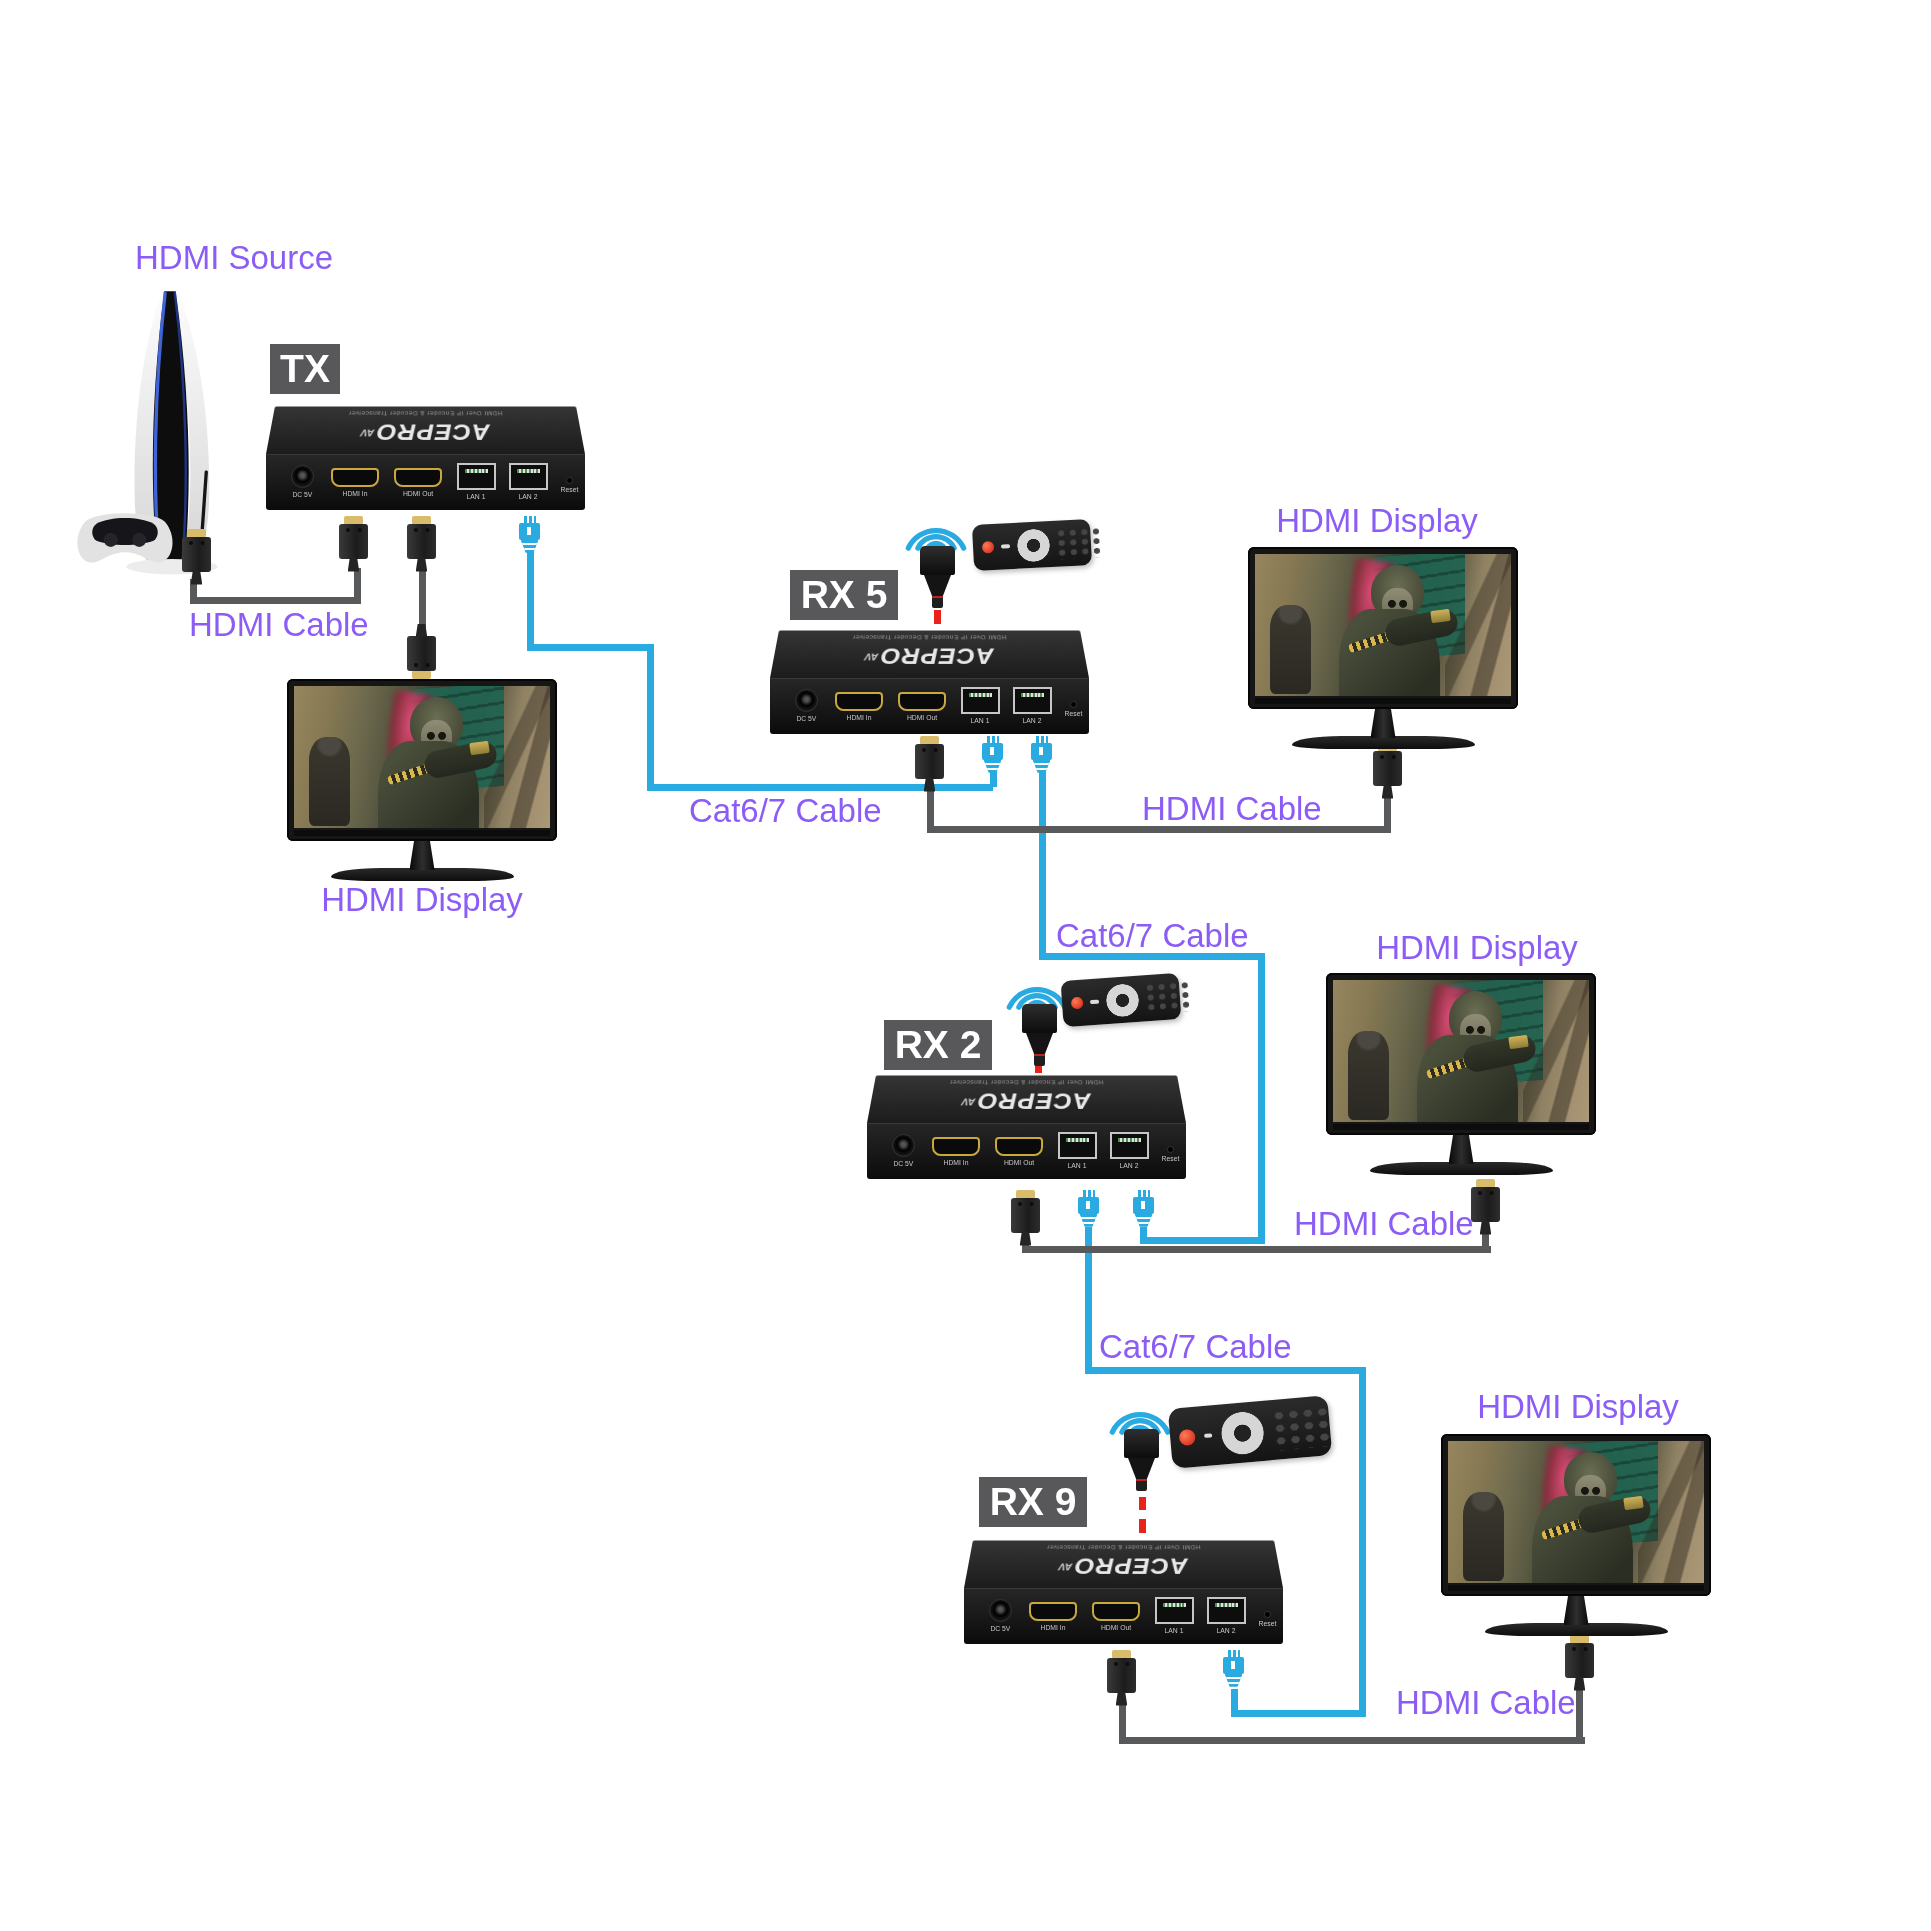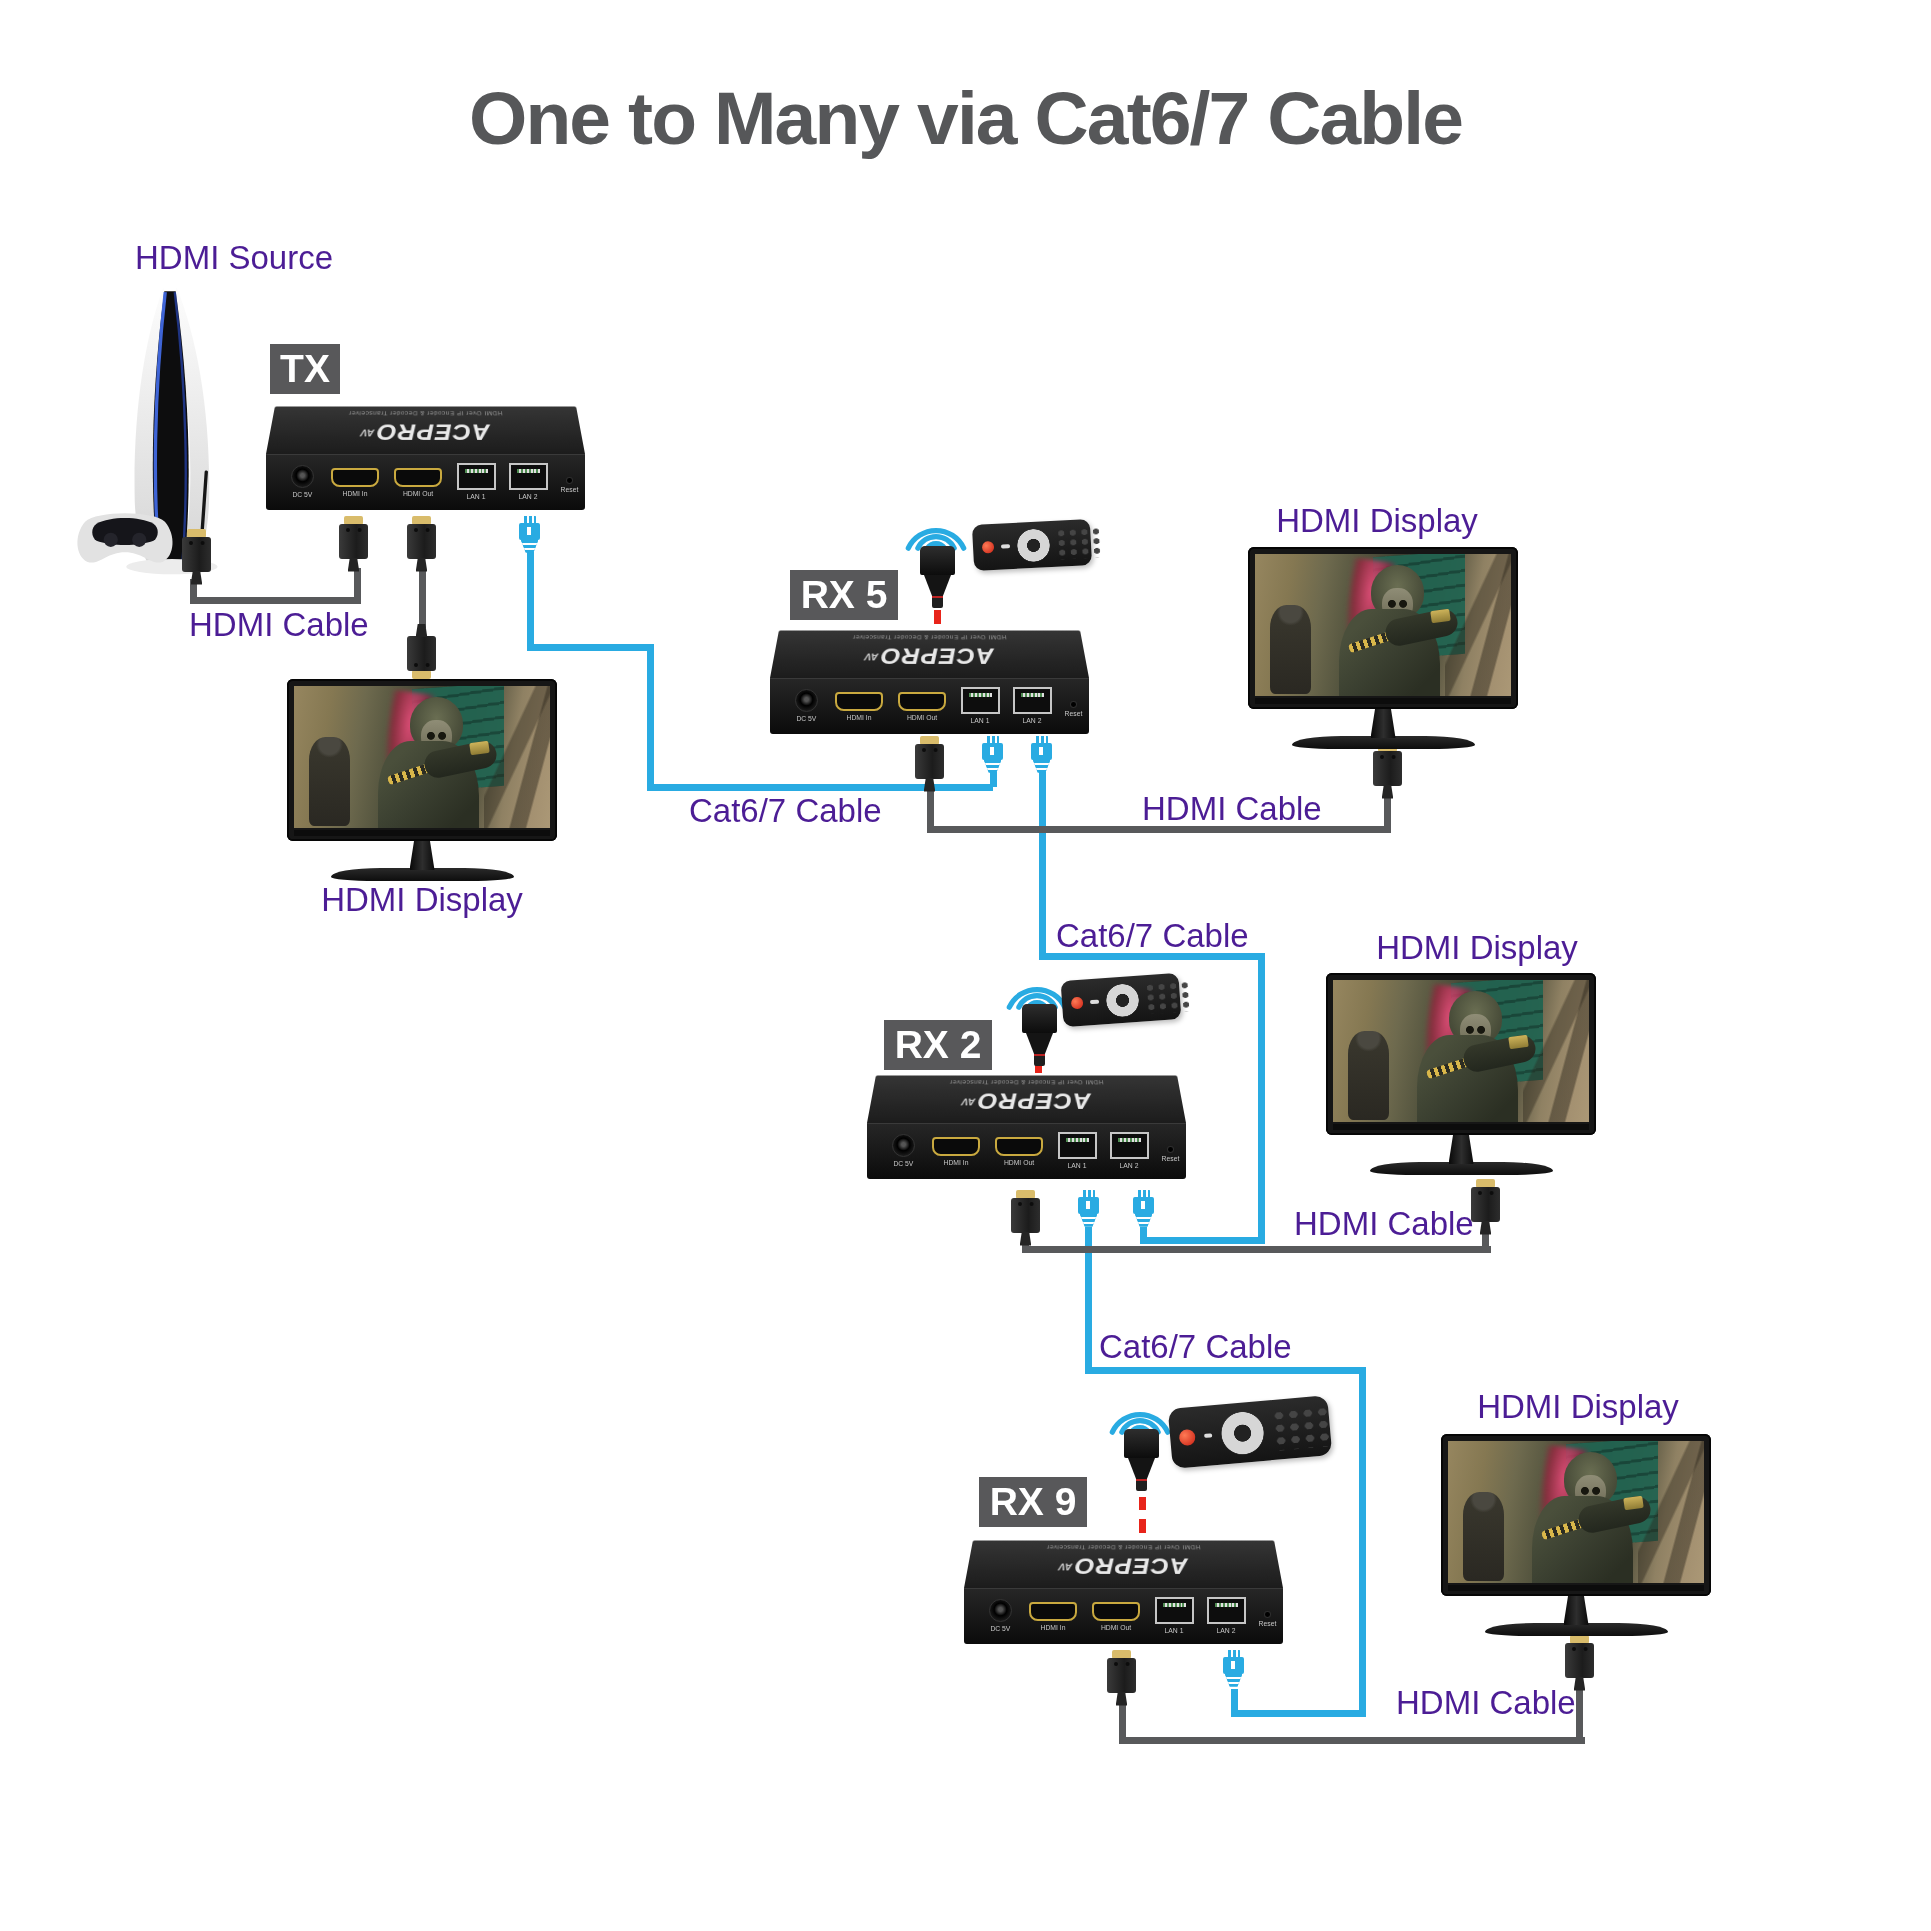--- a/index.html
+++ b/index.html
@@ -2,21 +2,21 @@
 <html><head>
 <meta charset="utf-8">
 <style>
   html,body{margin:0;padding:0;background:#fff;}
   .canvas{position:relative;width:1931px;height:1931px;background:#fff;overflow:hidden;
           font-family:"Liberation Sans",sans-serif;color:#565759;}
 
   
   .title{position:absolute;left:0;right:0;top:75px;text-align:center;
          font-size:75px;font-weight:700;color:#565759;letter-spacing:-1.9px;}
-  .lbl{position:absolute;font-size:33px;color:#4c1d95;white-space:nowrap;}
+  .lbl{position:absolute;font-size:33px;color:#8b5cf6;white-space:nowrap;}
   .lbl.ctr{text-align:center;width:290px;}
   .tag{position:absolute;background:#58585a;color:#fff;font-weight:700;font-size:39px;
        display:flex;align-items:center;justify-content:center;}
 
   
   .cable{position:absolute;}
   .cable.blue{background:#29abe2;}
   .cable.gray{background:#58595b;}
   .cable.red{background:repeating-linear-gradient(180deg,#e8241a 0 13.5px,rgba(0,0,0,0) 13.5px 22px);}
 
@@ -141,21 +141,20 @@
         border-radius:50% 50% 45% 45%/130% 130% 60% 60%;}
 
   
   .ps5,.pad{position:absolute;}
 </style>
 </head>
 <body>
 
 <div class="canvas">
 
-  <div class="title">One to Many via Cat6/7 Cable</div>
 
   <div class="lbl" style="left:135px;top:239px">HDMI Source</div>
   <div class="lbl" style="left:189px;top:606px">HDMI Cable</div>
   <div class="lbl" style="left:689px;top:792px">Cat6/7 Cable</div>
   <div class="lbl" style="left:1142px;top:790px">HDMI Cable</div>
   <div class="lbl" style="left:1056px;top:917px">Cat6/7 Cable</div>
   <div class="lbl" style="left:1294px;top:1205px">HDMI Cable</div>
   <div class="lbl" style="left:1099px;top:1328px">Cat6/7 Cable</div>
   <div class="lbl" style="left:1396px;top:1684px">HDMI Cable</div>
   <div class="lbl ctr" style="left:277px;top:881px">HDMI Display</div>

